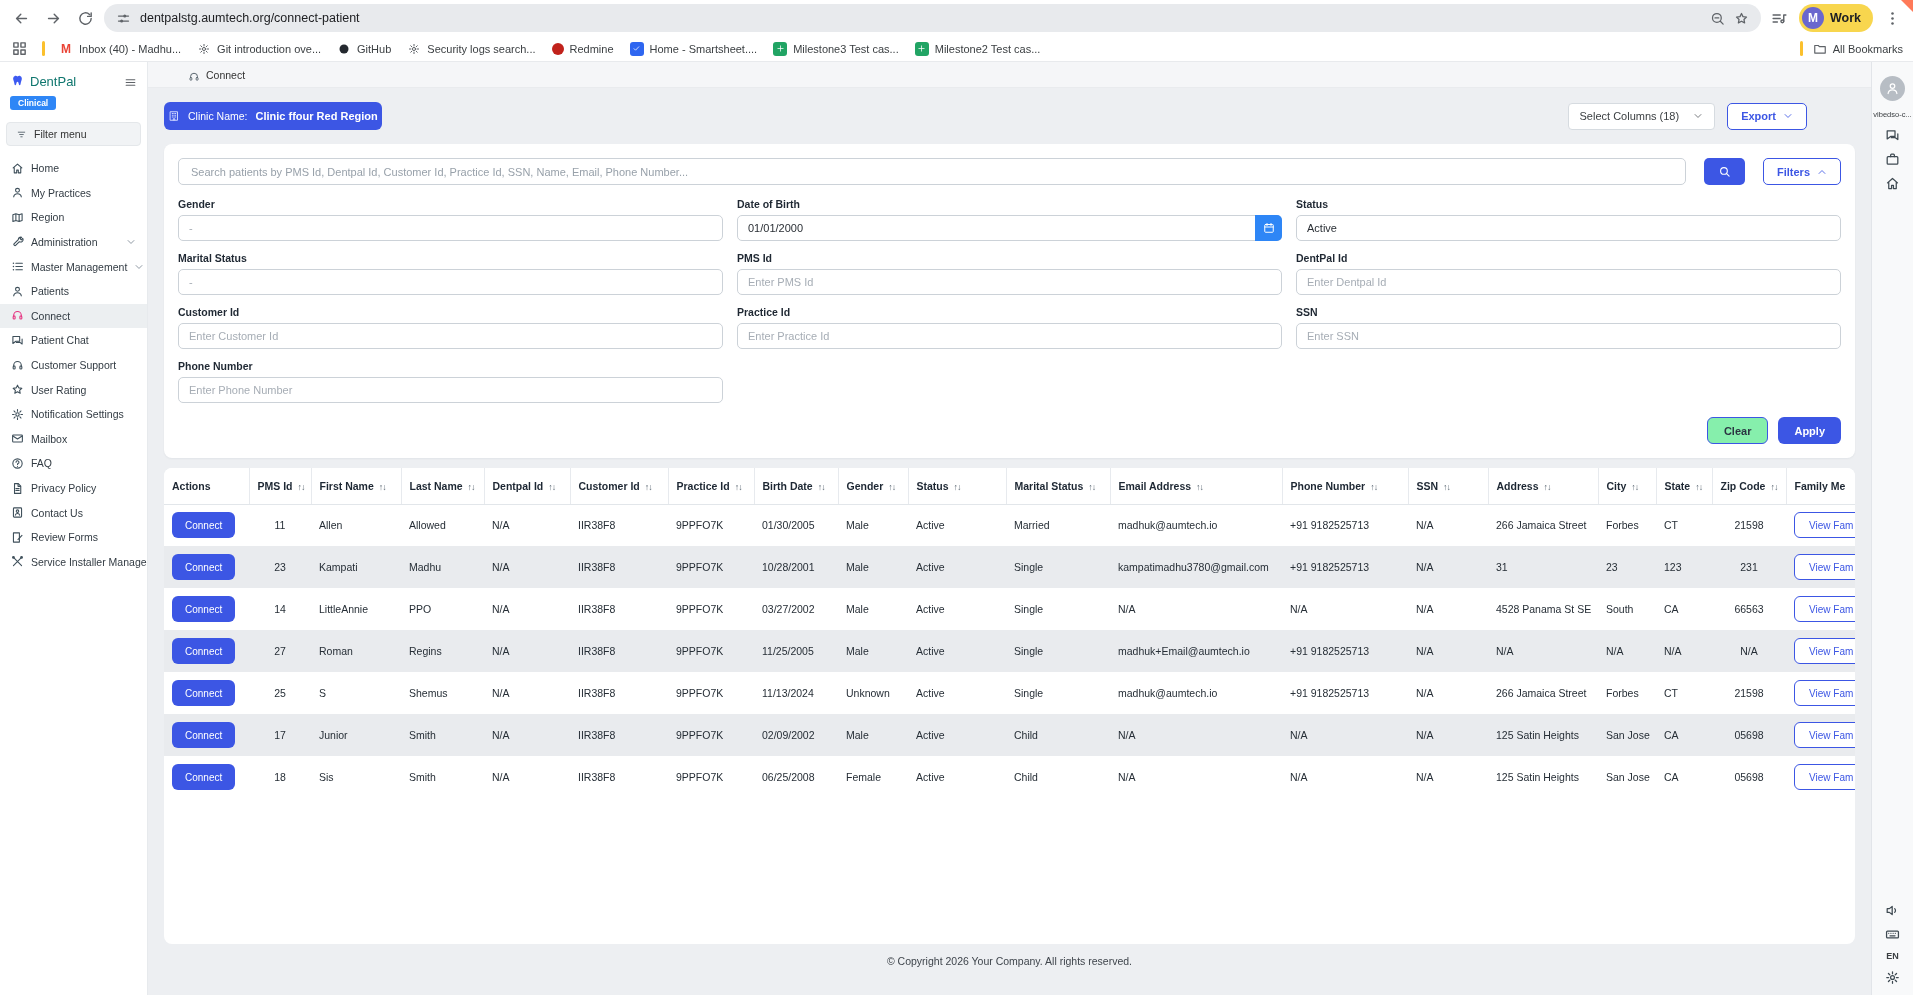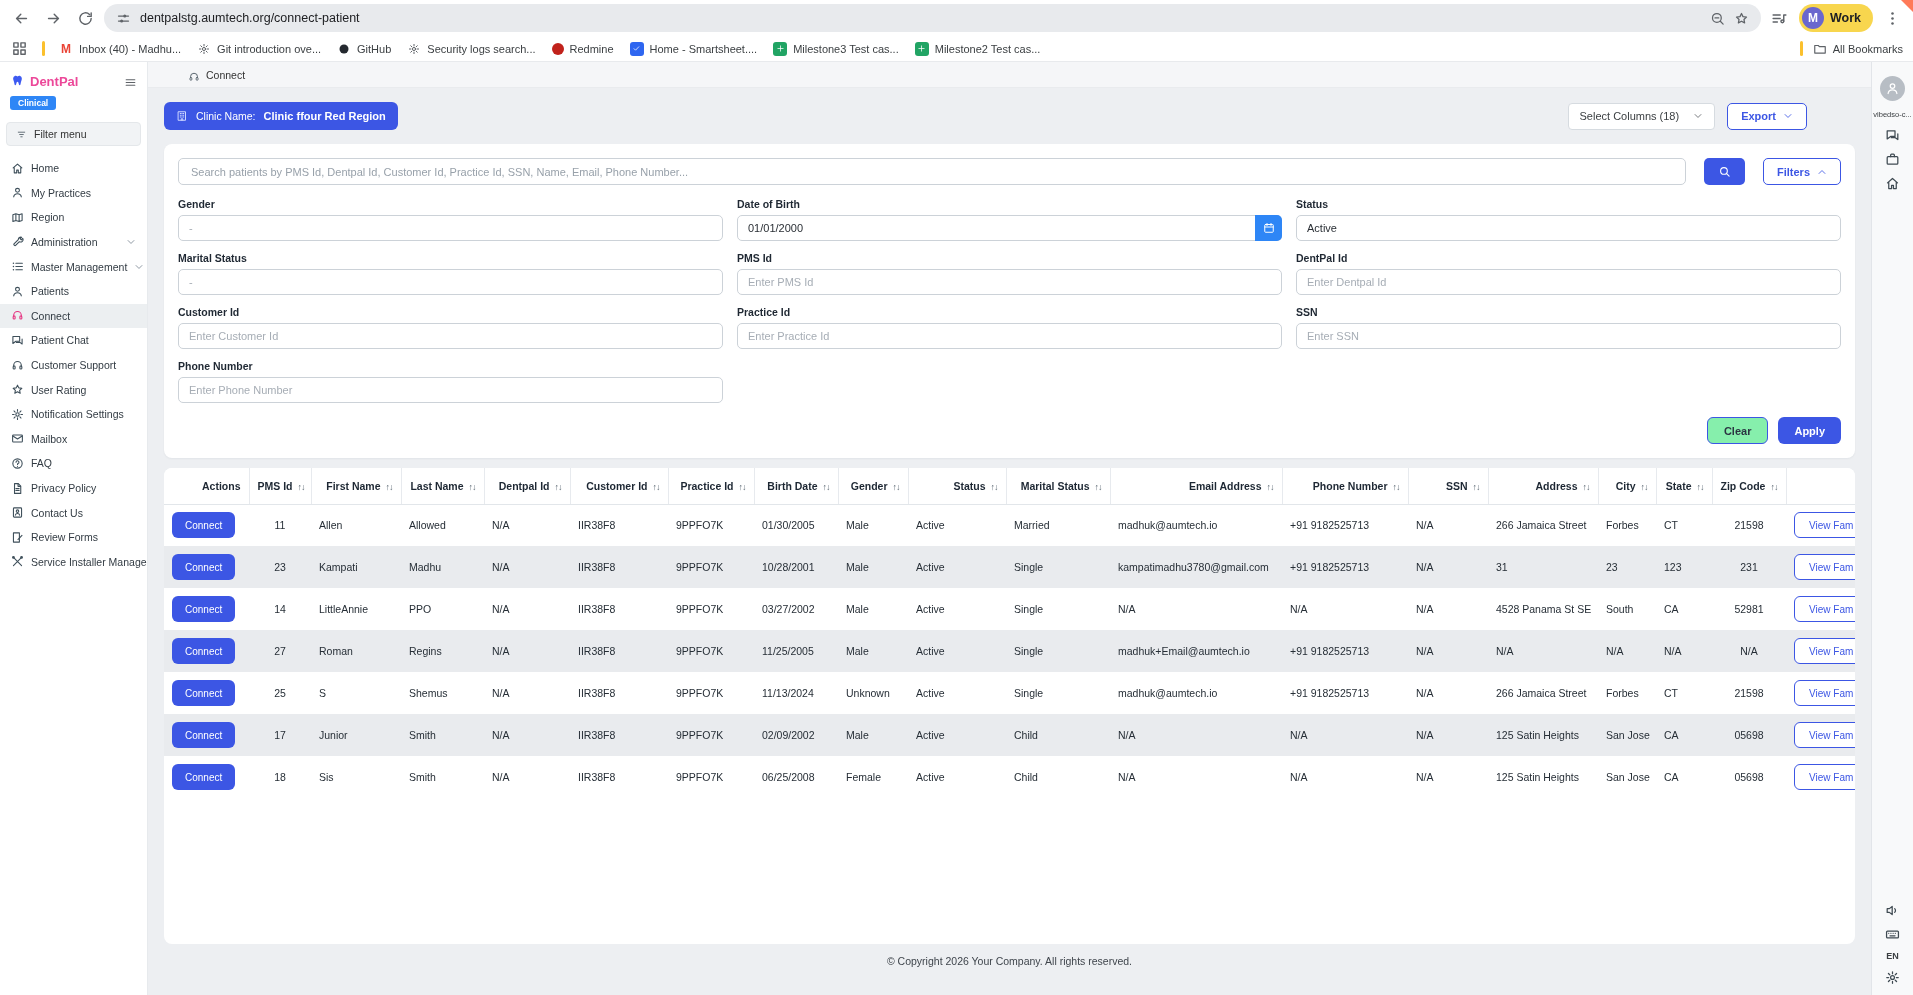--- a/index.html
+++ b/index.html
@@ -36,39 +36,39 @@
   .bm-right { margin-left:auto; display:flex; align-items:center; gap:10px; }
   .bm-all { display:flex; align-items:center; gap:6px; font-size:11px; color:#3c4043; }
   .bm-all .ic { width:14px; height:14px; color:#5f6368; }
 
   
   .app { display:flex; height:933px; }
 
   .sidebar { width:148px; background:#fff; flex:none; padding-top:8px; border-right:1px solid #e7eaed; }
   .brand-row { display:flex; align-items:center; gap:5px; padding:0 10px; height:22px; }
   .brand-row .logo { width:15px; height:15px; color:#3d5af1; flex:none; }
-  .brand { font-size:13px; font-weight:bold; color:#ec4899; }
+  .brand { font-size:13px; font-weight:normal; color:#0f766e; }
   .burger { margin-left:auto; width:13px; height:13px; color:#5f6368; }
   .badge { display:inline-block; background:#2e86f6; color:#fff; font-size:8.5px; font-weight:bold; padding:2px 8px; border-radius:3px; margin:2px 0 0 10px; }
   .filter-menu { margin:12px 6px 0; background:#f1f3f5; border:1px solid #e4e7ea; border-radius:4px; height:24px; display:flex; align-items:center; gap:7px; padding:0 9px; font-size:10.5px; color:#333; }
   .filter-menu .ic { width:11px; height:11px; color:#5b6770; }
   .side-nav { padding-top:10px; }
   .nav-item { height:24.6px; display:flex; align-items:center; gap:7px; padding:0 11px; font-size:10.5px; color:#323b43; white-space:nowrap; overflow:hidden; }
   .nav-item .ic { width:13px; height:13px; color:#3e4f5a; flex:none; }
   .nav-item.active { background:#eceff1; }
   .nav-item.active .ic { color:#e5317f; }
   .nav-item .chev { margin-left:auto; width:10px; height:10px; color:#7a8691; flex:none; }
 
   .main { flex:1; min-width:0; display:flex; flex-direction:column; background:#edeff2; }
   .breadcrumb-bar { height:26px; background:#f5f6f8; border-bottom:1px solid #e9ebee; display:flex; align-items:center; gap:6px; padding:0 0 0 40px; flex:none; }
   .breadcrumb-bar .ic { width:12px; height:12px; color:#5b6770; }
   .breadcrumb { font-size:10.5px; color:#333; }
 
   .banner-row { display:flex; align-items:center; padding:0 16px; margin-top:14px; height:28px; flex:none; }
-  .clinic-pill { background:#3c56e4; color:#fff; border-radius:6px; height:28px; display:flex; align-items:center; gap:8px; padding:0 12px; font-size:10.5px; }
+  .clinic-pill { background:#3c56e4; color:#fff; border-radius:6px; height:28px; display:flex; align-items:center; gap:8px; padding:0 4px; font-size:10.5px; }
   .clinic-pill .ic { width:12px; height:12px; color:#cdd6ff; }
   .clinic-name { font-weight:bold; font-size:11px; }
   .banner-spacer { flex:1; }
   .select-columns { height:27px; background:#fff; border:1px solid #d6dbe0; border-radius:4px; display:flex; align-items:center; gap:14px; padding:0 11px; font-size:11px; color:#3c4043; }
   .select-columns .ic { width:10px; height:10px; color:#5f6368; }
   .export-btn { height:27px; margin-left:12px; margin-right:48px; background:#fff; border:1.3px solid #3c56e4; color:#3c56e4; border-radius:5px; display:flex; align-items:center; gap:7px; padding:0 13px; font-size:11px; font-weight:bold; }
   .export-btn .ic { width:10px; height:10px; }
 
   .filter-card { background:#fff; border-radius:8px; margin:14px 16px 0; padding:14px; box-shadow:0 1px 2px rgba(20,30,60,.05); flex:none; }
   .search-row { display:flex; gap:18px; }
@@ -86,21 +86,21 @@
   .f-input::placeholder { color:#a6adb5; }
   .f-input.muted { color:#a6adb5; }
   .cal-btn { position:absolute; right:0; top:0; width:27px; height:26px; background:#2e86f6; border:none; border-radius:0 5px 5px 0; display:flex; align-items:center; justify-content:center; color:#fff; }
   .cal-btn .ic { width:12px; height:12px; }
   .filter-actions { display:flex; justify-content:flex-end; gap:10px; margin-top:14px; }
   .clear-btn { height:27px; background:#86efac; border:1.3px solid #3c56e4; color:#2b3442; border-radius:6px; padding:0 16px; font-size:11px; font-weight:bold; }
   .apply-btn { height:27px; background:#3c56e4; border:none; color:#fff; border-radius:6px; padding:0 16px; font-size:11px; font-weight:bold; }
 
   .table-card { background:#fff; border-radius:8px; margin:10px 16px 0; height:476px; overflow:hidden; flex:none; }
   table { border-collapse:collapse; table-layout:fixed; }
-  thead th { height:36px; font-size:10.5px; font-weight:bold; color:#1d2733; text-align:right; padding:0 8px; border-right:1px solid #e7eaee; border-bottom:1px solid #e2e6ea; background:#fff; white-space:nowrap; overflow:hidden; }
+  thead th { height:36px; font-size:10.5px; font-weight:bold; color:#1d2733; text-align:left; padding:0 8px; border-right:1px solid #e7eaee; border-bottom:1px solid #e2e6ea; background:#fff; white-space:nowrap; overflow:hidden; }
   thead th:last-child { border-right:none; }
   thead th.center { text-align:center; }
   .sort { color:#5f6b76; font-size:9px; margin-left:5px; letter-spacing:-1px; font-weight:normal; }
   tbody td { height:42px; font-size:10.5px; color:#262e36; padding:0 8px; white-space:nowrap; overflow:hidden; }
   tbody td.center { text-align:center; }
   tbody tr.alt { background:#e9ebee; }
   .connect-btn { background:#3c56e4; color:#fff; border:none; border-radius:6px; height:26px; padding:0 13px; font-size:10px; }
   .viewfam-btn { background:#fff; color:#3c56e4; border:1.3px solid #3c56e4; border-radius:6px; height:26px; padding:0 14px; font-size:10px; white-space:nowrap; }
 
   .footer { text-align:center; padding:11px 0; font-size:10.5px; color:#3f454c; flex:none; }
@@ -604,21 +604,21 @@
               <td>03/27/2002</td>
               <td>Male</td>
               <td>Active</td>
               <td>Single</td>
               <td>N/A</td>
               <td>N/A</td>
               <td>N/A</td>
               <td>4528 Panama St SE</td>
               <td>South</td>
               <td>CA</td>
-              <td class="center">52981</td>
+              <td class="center">66563</td>
               <td><button class="viewfam-btn">View Fam</button></td>
             </tr>
             <tr class="alt">
               <td><button class="connect-btn">Connect</button></td>
               <td class="center">27</td>
               <td>Roman</td>
               <td>Regins</td>
               <td>N/A</td>
               <td>IIR38F8</td>
               <td>9PPFO7K</td>

